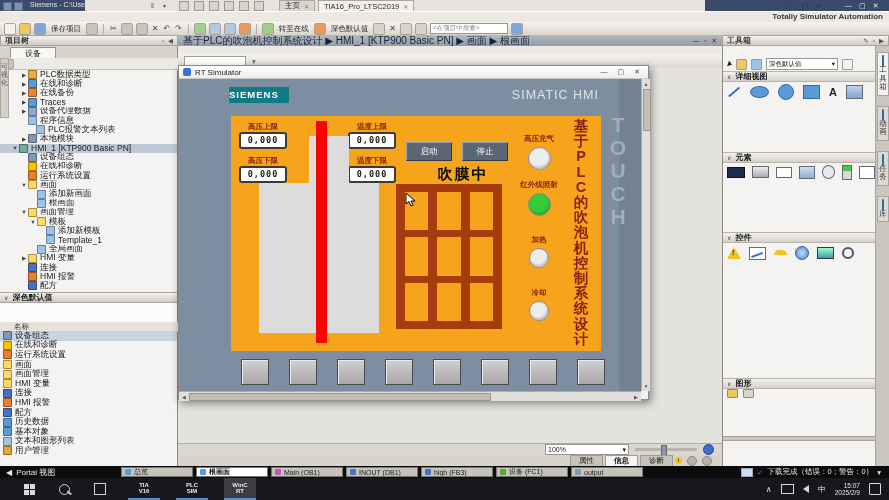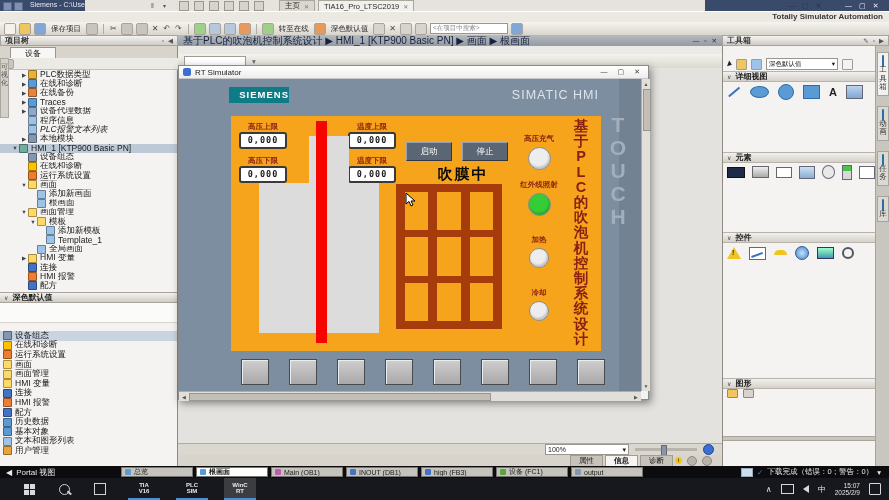--- a/index.html
+++ b/index.html
@@ -82,21 +82,21 @@
   .idot{width:7px;height:7px;border-radius:50%;background:#f2c421;color:#5a4a00;font-size:5.5px;line-height:7px;text-align:center;font-weight:bold}
   .pcirc{width:8px;height:8px;border-radius:50%;background:#b8b4ac;border:1px solid #8e8a82;margin-left:3px}
   
   .sim{left:178px;top:65px;width:471px;height:335px;background:#f2f2f2;border:1px solid #8a8a8a;box-shadow:2px 3px 8px rgba(0,0,0,.45);box-sizing:border-box}
   .simtitle{position:absolute;left:0;top:0;width:100%;height:13px;background:linear-gradient(#ffffff,#ededed);border-bottom:1px solid #c8c8c8;display:flex;align-items:center;padding:0 4px;box-sizing:border-box;gap:4px}
   .simtitle .wic{width:8px;height:8px;background:#3b6fd4;border-radius:2px}
   .simtitle .t{font-size:8px;color:#222;flex:1}
   .simtitle .wc{display:flex;gap:10px;font-size:7px;color:#444;padding-right:4px}
   .bezel{position:absolute;left:0;top:13px;width:462px;height:312px;background:#7d8ea0}
   .touchband{position:absolute;left:440px;top:0;width:22px;height:312px;background:rgba(0,0,0,.08)}
-  .slogo{position:absolute;left:50px;top:8px;width:60px;height:16px;background:#0e7c86;color:#fff;font-weight:bold;font-size:9.5px;letter-spacing:1px;text-align:right;line-height:16px}
+  .slogo{position:absolute;left:50px;top:8px;width:60px;height:16px;background:#0e7c86;color:#fff;font-weight:bold;font-size:9.5px;letter-spacing:1px;text-align:left;line-height:16px}
   .shmi{position:absolute;right:42px;top:9px;color:#dde3ea;font-size:12.5px;letter-spacing:1px}
   .touch{position:absolute;left:426px;top:34px;width:26px;text-align:center;color:#a2aebb;font-size:21px;font-weight:bold;line-height:23px}
   
   .screen{position:absolute;left:52px;top:37px;width:370px;height:235px;background:#f7a41d}
   .fld{position:absolute;width:48px}
   .fld .flbl{font-size:7.5px;font-weight:bold;color:#8a1f10;text-align:center;height:10px;line-height:10px;white-space:nowrap}
   .fld .fbox{height:13px;background:#fff;border:2px solid #3a3a3a;border-radius:3px;font-size:8.5px;font-weight:bold;text-align:center;line-height:13px;letter-spacing:1px;font-family:"DejaVu Sans Mono",monospace}
   div.fld:nth-of-type(1){left:8px;top:6px}
   div.fld:nth-of-type(2){left:8px;top:40px}
   div.fld:nth-of-type(3){left:117px;top:6px}
@@ -357,21 +357,21 @@
         <div class="titem" style="padding-left: 20px;">
           <span class="arrow">▶</span>
           <span class="ticon" style="background: rgb(143, 168, 200);"></span>
           <span class="lbl">设备代理数据</span>
         </div>
         <div class="titem" style="padding-left: 20px;">
           <span class="arrow"></span>
           <span class="ticon" style="background: rgb(157, 195, 230);"></span>
           <span class="lbl">程序信息</span>
         </div>
-        <div class="titem" style="padding-left: 20px; font-style: italic;">
+        <div class="titem" style="padding-left: 28px;">
           <span class="arrow"></span>
           <span class="ticon" style="background: rgb(157, 195, 230);"></span>
           <span class="lbl">PLC报警文本列表</span>
         </div>
         <div class="titem" style="padding-left: 20px;">
           <span class="arrow">▶</span>
           <span class="ticon" style="background: rgb(132, 151, 176);"></span>
           <span class="lbl">本地模块</span>
         </div>
         <div class="titem sel" style="padding-left: 11px;">
@@ -453,20 +453,21 @@
           <span class="arrow"></span>
           <span class="ticon" style="background: rgb(68, 114, 196);"></span>
           <span class="lbl">配方</span>
         </div>
       </div>
     <div class="dview">
       <span class="carat">∨</span>
       <span class="t">深色默认值</span>
     </div>
     <div class="dgap"></div>
+    <div class="ncol">名称</div>
     <div class="dlist">
 
     <div class="ditem sel">
           <span class="ticon" style="background: rgb(132, 151, 176);"></span>
           <span class="lbl">设备组态</span>
         </div>
         <div class="ditem">
           <span class="ticon" style="background: rgb(255, 192, 0);"></span>
           <span class="lbl">在线和诊断</span>
         </div>

